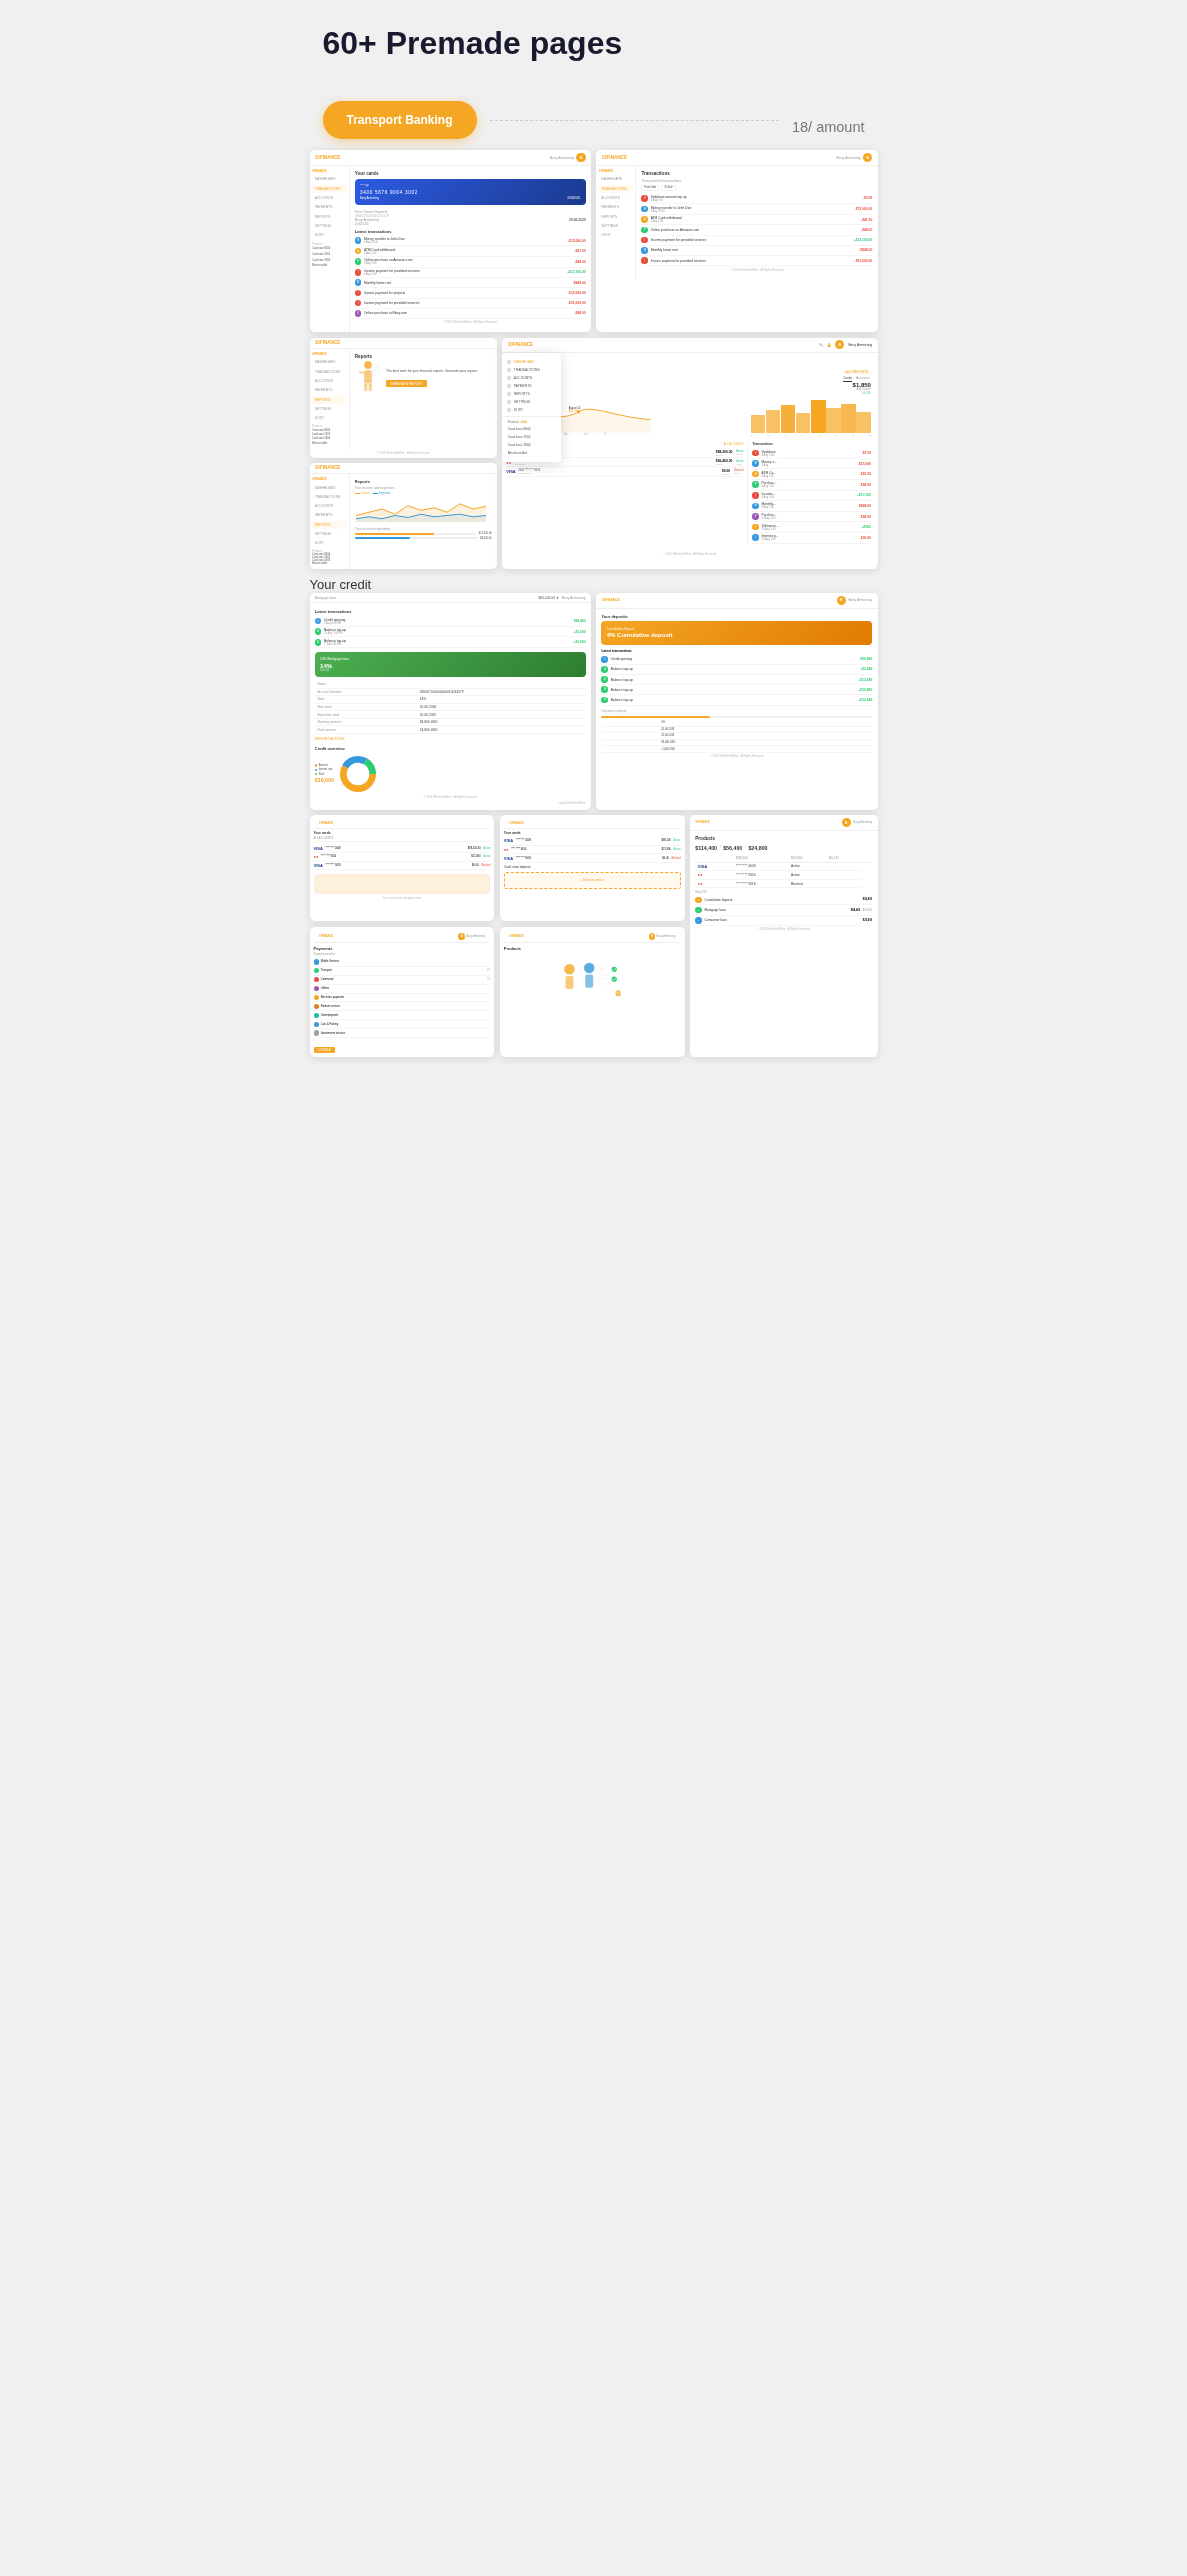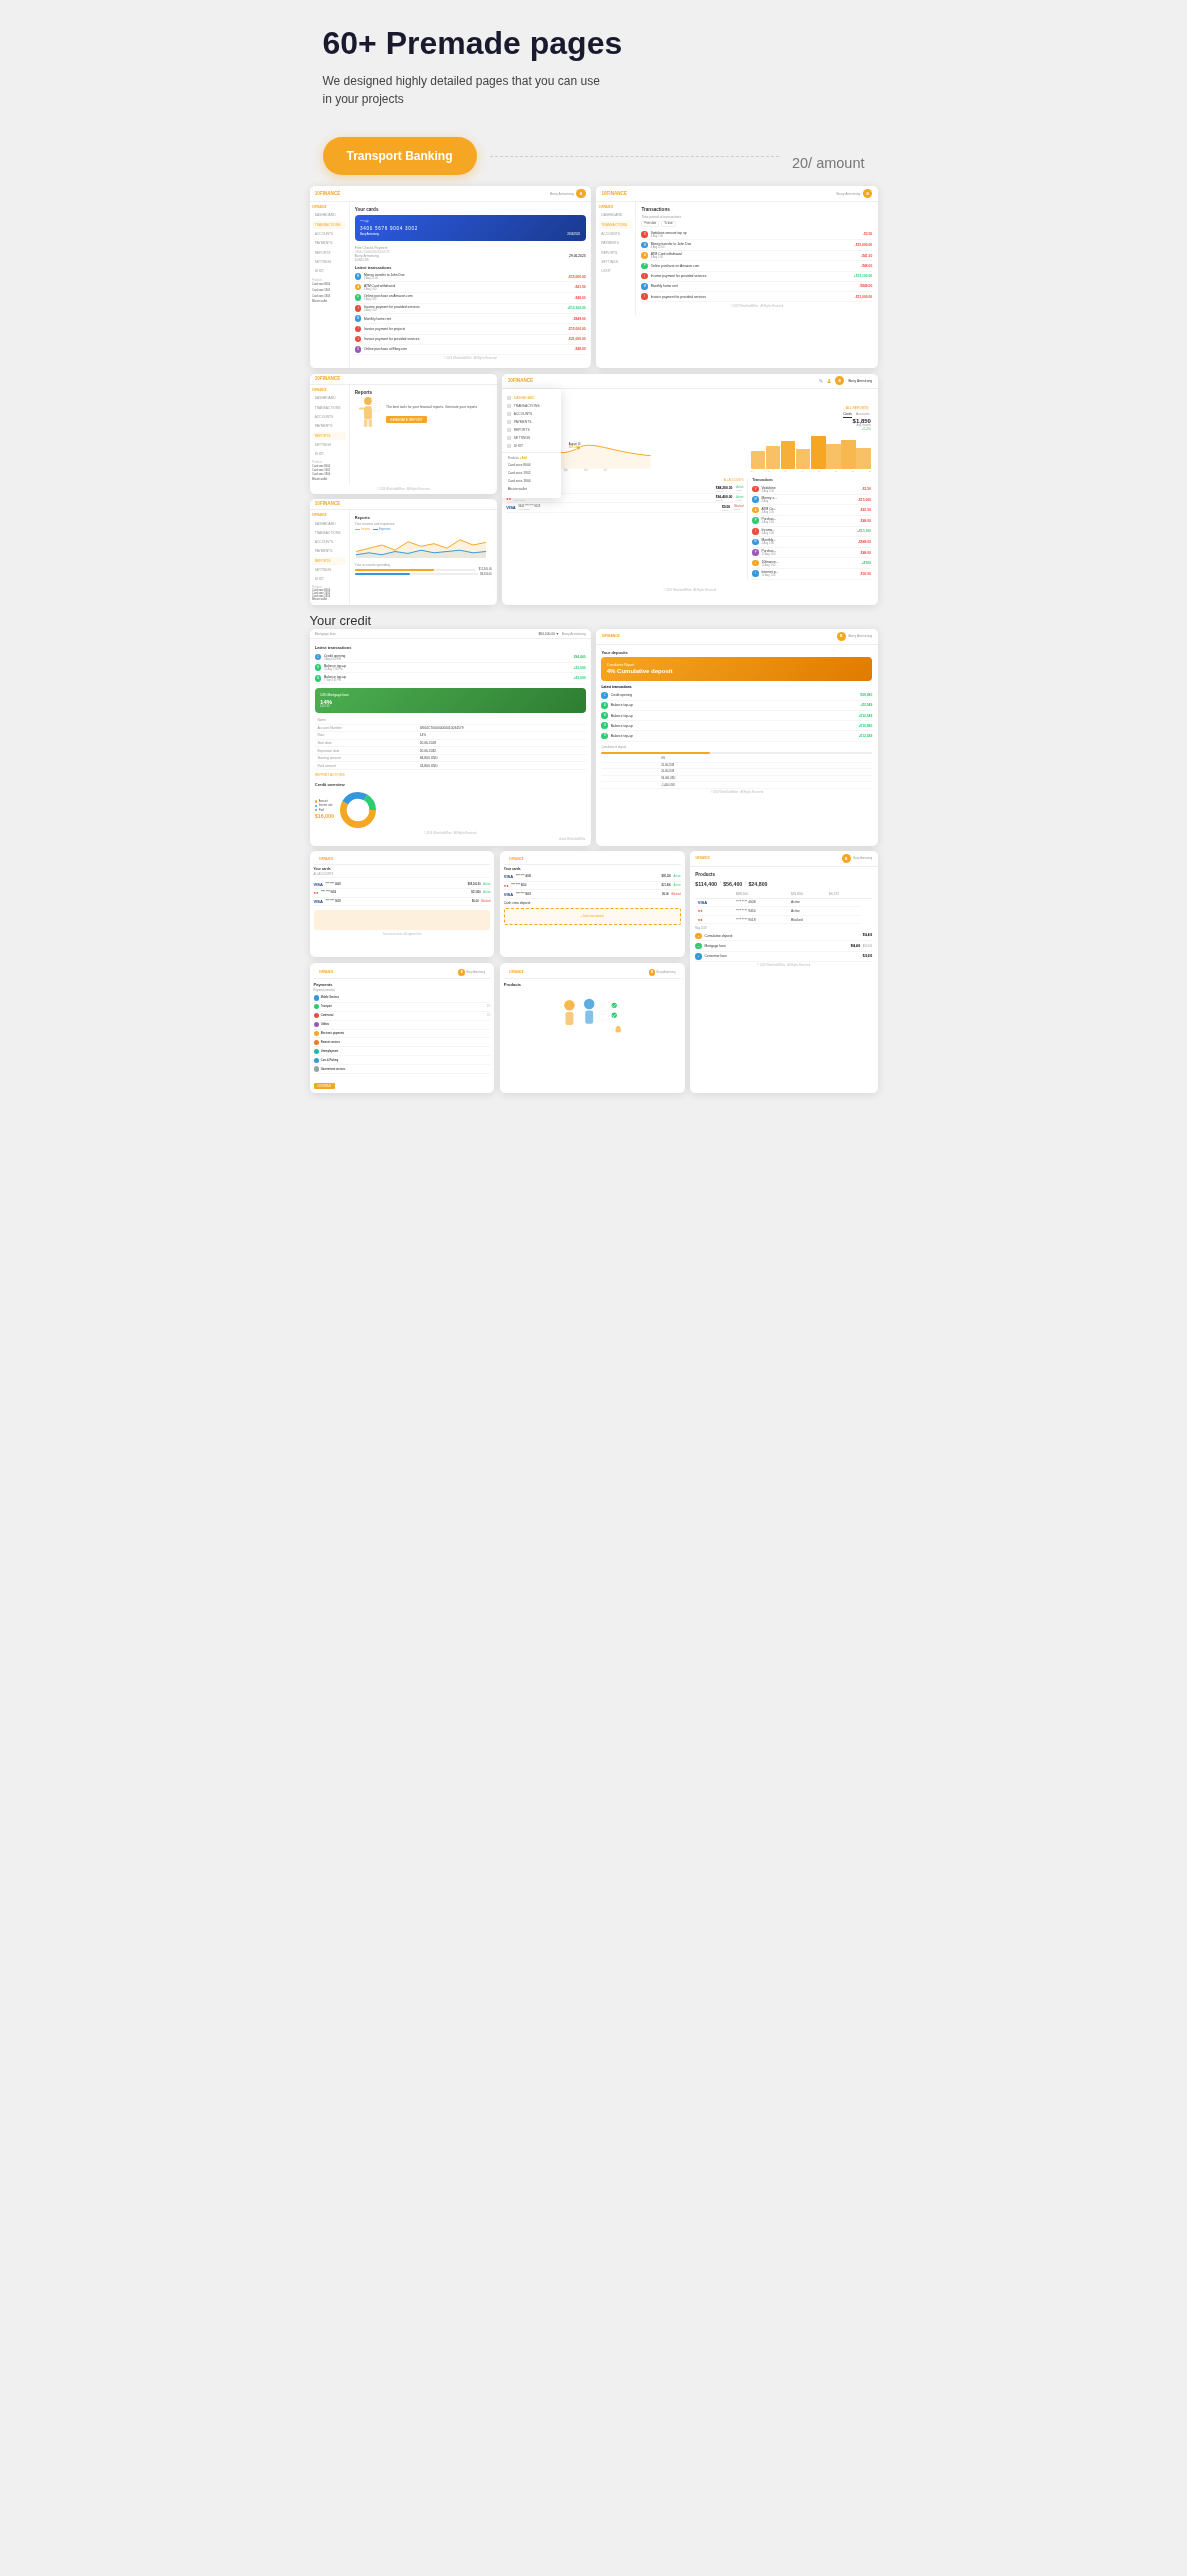--- a/index.html
+++ b/index.html
@@ -373,32 +373,28 @@
     
     .all-screens {
       padding: 0 13px 26px 13px;
     }
   </style>
 </head>
 <body>
 
 <div class="hero-section">
   <h1 class="hero-title">60+ Premade pages</h1>
-  <p class="hero-subtitle">
-    <span>We designed highly detailed pages that you can use</span><br>
-    <span>in your projects</span>
-  </p>
 </div>
 
 <div class="banking-header">
   <button class="banking-btn">Transport Banking</button>
   <div class="dashed-line"></div>
   <div>
     <span class="pages-count">
-      <span>20</span><span style="font-size:14.5px;color:#777;">/ amount</span>
+      <span>18</span><span style="font-size:14.5px;color:#777;">/ amount</span>
     </span>
   </div>
 </div>
 
 <div class="all-screens">
 
   <div class="main-dashboard">
 
     <div class="screenshot-card" style="flex:1; min-height:132px;">
       <div class="dash-header">

